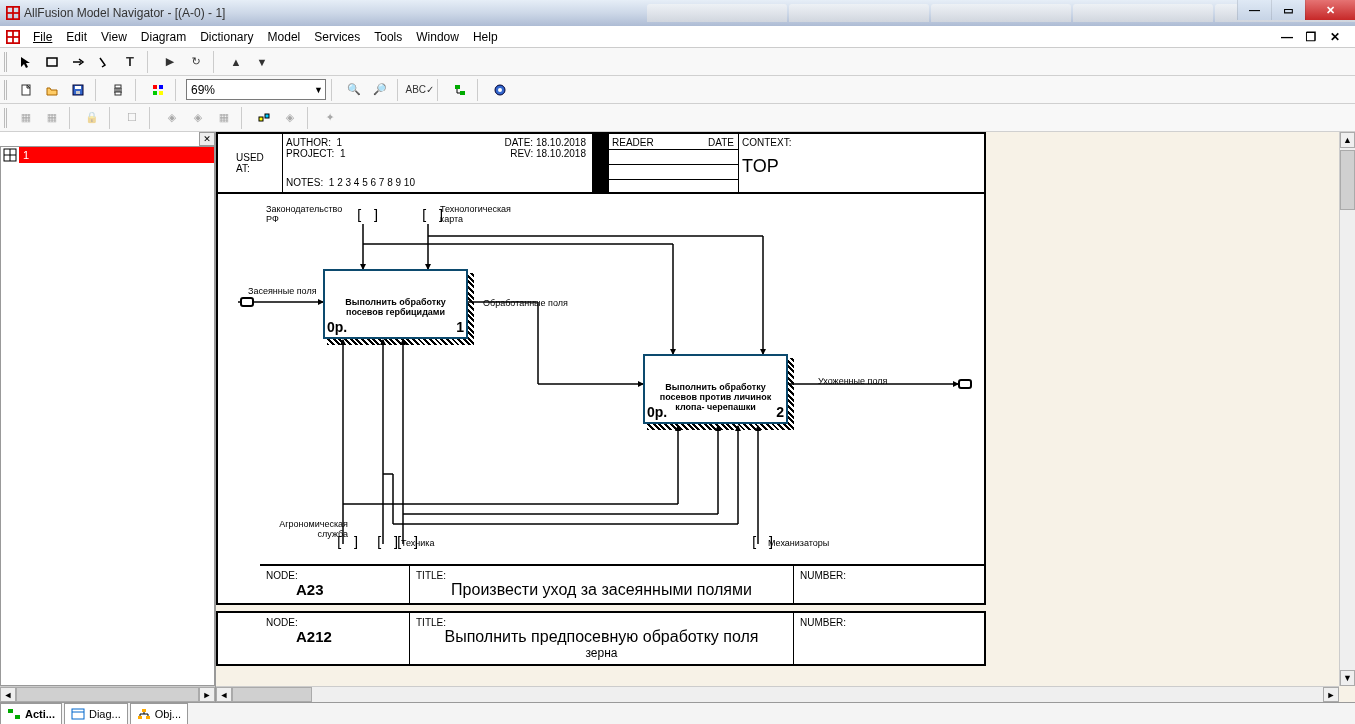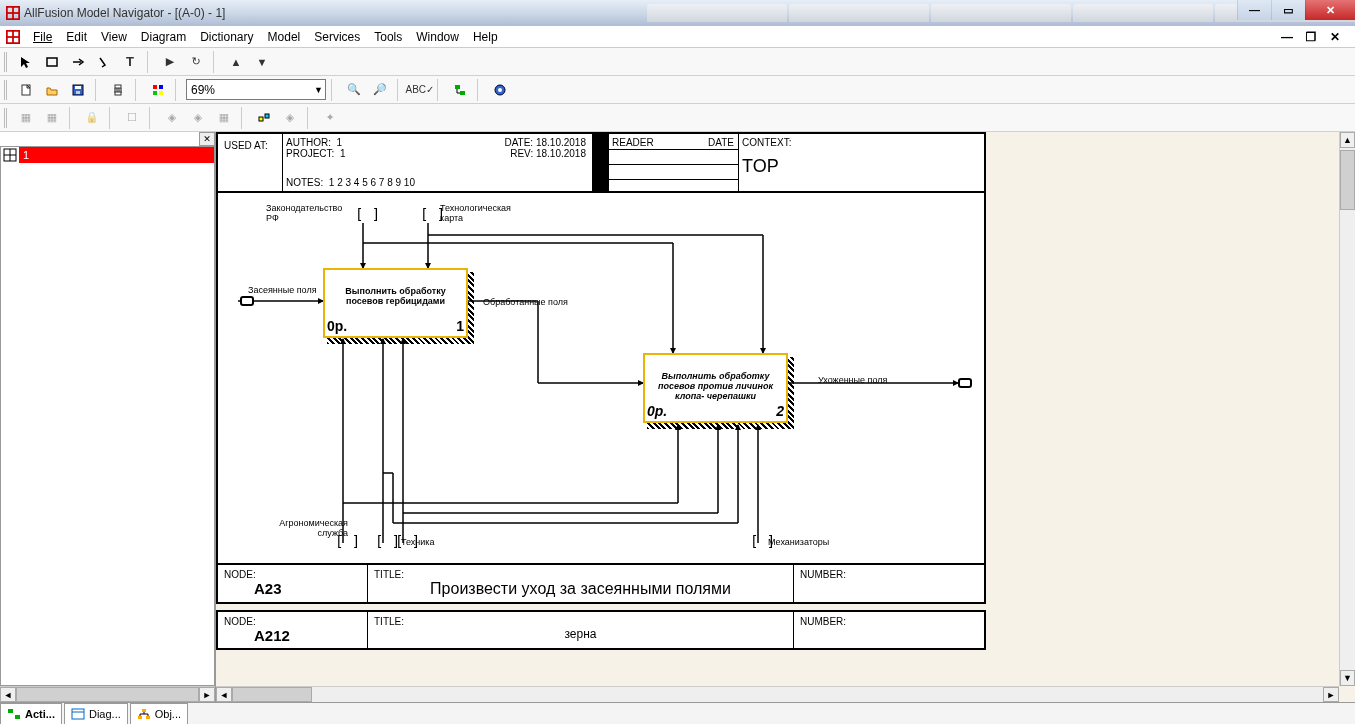--- a/index.html
+++ b/index.html
@@ -55,32 +55,32 @@
 .scroll-thumb { background:#d0d0d0; border:1px solid #aaa;}
 
 
 .idef-frame { background:#fff; border:2px solid #000; margin:0 0 0 0; }
 .status-row { border-bottom:1px solid #000; padding:1px 4px; font-size:10px;}
 .status-row:last-child { border-bottom:none;}
 .context-label { font-size:18px; text-align:left; padding-top:8px;}
 
 
 .diagram-area { position:relative; height:370px; background:#fff;}
-.idef-box { position:absolute; border:2px solid #eab308; background:#fff; font-size:9px; text-align:center; padding:16px 4px 4px; font-weight:bold;}
+.idef-box { position:absolute; border:2px solid #0c4a6e; background:#fff; font-size:9px; text-align:center; padding:26px 4px 4px; font-weight:bold;}
 .idef-box .corner-label { position:absolute; bottom:2px; font-size:14px;}
 .idef-box .corner-l { left:2px;}
 .idef-box .corner-r { right:2px;}
 .hatch-r { position:absolute; width:6px; background:repeating-linear-gradient(45deg,#000,#000 2px,transparent 2px,transparent 4px);}
 .hatch-b { position:absolute; height:6px; background:repeating-linear-gradient(45deg,#000,#000 2px,transparent 2px,transparent 4px);}
 .dlabel { position:absolute; font-size:9px;}
 .bracket { position:absolute; font-size:14px; font-family: monospace;}
 .tunnel-end { position:absolute; width:14px; height:10px; border:2px solid #000; border-radius:3px; background:#fff;}
 
 
-.frame-footer { display:grid; grid-template-columns:150px 1fr 190px; border-top:2px solid #000; font-size:10px;}
+.frame-footer { display:grid; grid-template-columns:150px 1fr 190px; border-top:2px solid #000; font-size:10px;margin-left:42px;}
 .ff-cell { border-right:1px solid #000; padding:4px 6px; position:relative;}
 .ff-cell:last-child { border-right:none;}
 .ff-title { font-size:16px; font-weight:500; text-align:center;}
 .node-big { font-size:15px; font-weight:bold;}
 
 
 .bottom-tabs { height:22px; border-top:1px solid #999; display:flex; background:#f4f4f4;}
 .btab { border:1px solid #999; border-bottom:none; padding:2px 6px; font-size:11px; display:flex; align-items:center; gap:4px; background:#fff; margin-right:2px; cursor:default;}
 .btab.active { font-weight:bold;text-align:right; }
 .btab-icon { width:14px; height:12px;}
@@ -279,21 +279,21 @@
         <div class="arrow">►</div>
     </div>
   </div>
 
   <div class="canvas-wrap">
     <div class="canvas-inner">
 
       <div class="idef-frame" style="width:770px; margin-left:0;">
 
         <div style="border-bottom:2px solid #000; display:flex; font-size:10px;">
-          <div style="width:65px; border-right:1px solid #000; padding:6px;"><span>USED AT:</span></div>
+          <div style="width:65px; border-right:1px solid #000; padding:18px;"><span>USED AT:</span></div>
           <div style="width:310px; border-right:1px solid #000; padding:3px; position:relative;">
             <div><span>AUTHOR:</span>&nbsp;&nbsp;<span>1</span>
               <span style="position:absolute; right:6px;"><span>DATE:</span> <span>18.10.2018</span></span>
             </div>
             <div><span>PROJECT:</span>&nbsp;&nbsp;<span>1</span>
               <span style="position:absolute; right:6px;"><span>REV:</span> <span>18.10.2018</span></span>
             </div>
             <div style="margin-top:18px;"><span>NOTES:</span>&nbsp;&nbsp;<span>1  2  3  4  5  6  7  8  9  10</span></div>
           </div>
           <div style="width:16px; background:#000;"></div>
@@ -378,21 +378,21 @@
           <div class="dlabel" style="left:550px; top:344px;">Механизаторы</div>
 
           <div class="idef-box" style="left:105px; top:75px; width:145px; height:70px;">
             <span>Выполнить обработку посевов гербицидами</span>
             <span class="corner-label corner-l">0р.</span>
             <span class="corner-label corner-r">1</span>
           </div>
           <div class="hatch-r" style="left:250px; top:79px; height:72px;"></div>
           <div class="hatch-b" style="left:109px; top:145px; width:147px;"></div>
 
-          <div class="idef-box" style="left:425px; top:160px; width:145px; height:70px;font-style:italic;">
+          <div class="idef-box" style="left:425px; top:160px; width:145px; height:70px;">
             <span>Выполнить обработку посевов против личинок клопа- черепашки</span>
             <span class="corner-label corner-l">0р.</span>
             <span class="corner-label corner-r">2</span>
           </div>
           <div class="hatch-r" style="left:570px; top:164px; height:72px;"></div>
           <div class="hatch-b" style="left:429px; top:230px; width:147px;"></div>
         </div>
 
         <div class="frame-footer">
           <div class="ff-cell">
@@ -410,20 +410,21 @@
       </div>
 
       <div class="idef-frame" style="width:770px; margin-top:6px;">
         <div class="frame-footer" style="border-top:none;">
           <div class="ff-cell">
             <span>NODE:</span>
             <div class="node-big" style="margin-left:30px;">A212</div>
           </div>
           <div class="ff-cell">
             <span>TITLE:</span>
+            <div class="ff-title">Выполнить  предпосевную  обработку поля</div>
             <div style="text-align:center; font-size:12px;">зерна</div>
           </div>
           <div class="ff-cell">
             <span>NUMBER:</span>
           </div>
         </div>
       </div>
 
     </div>
 

